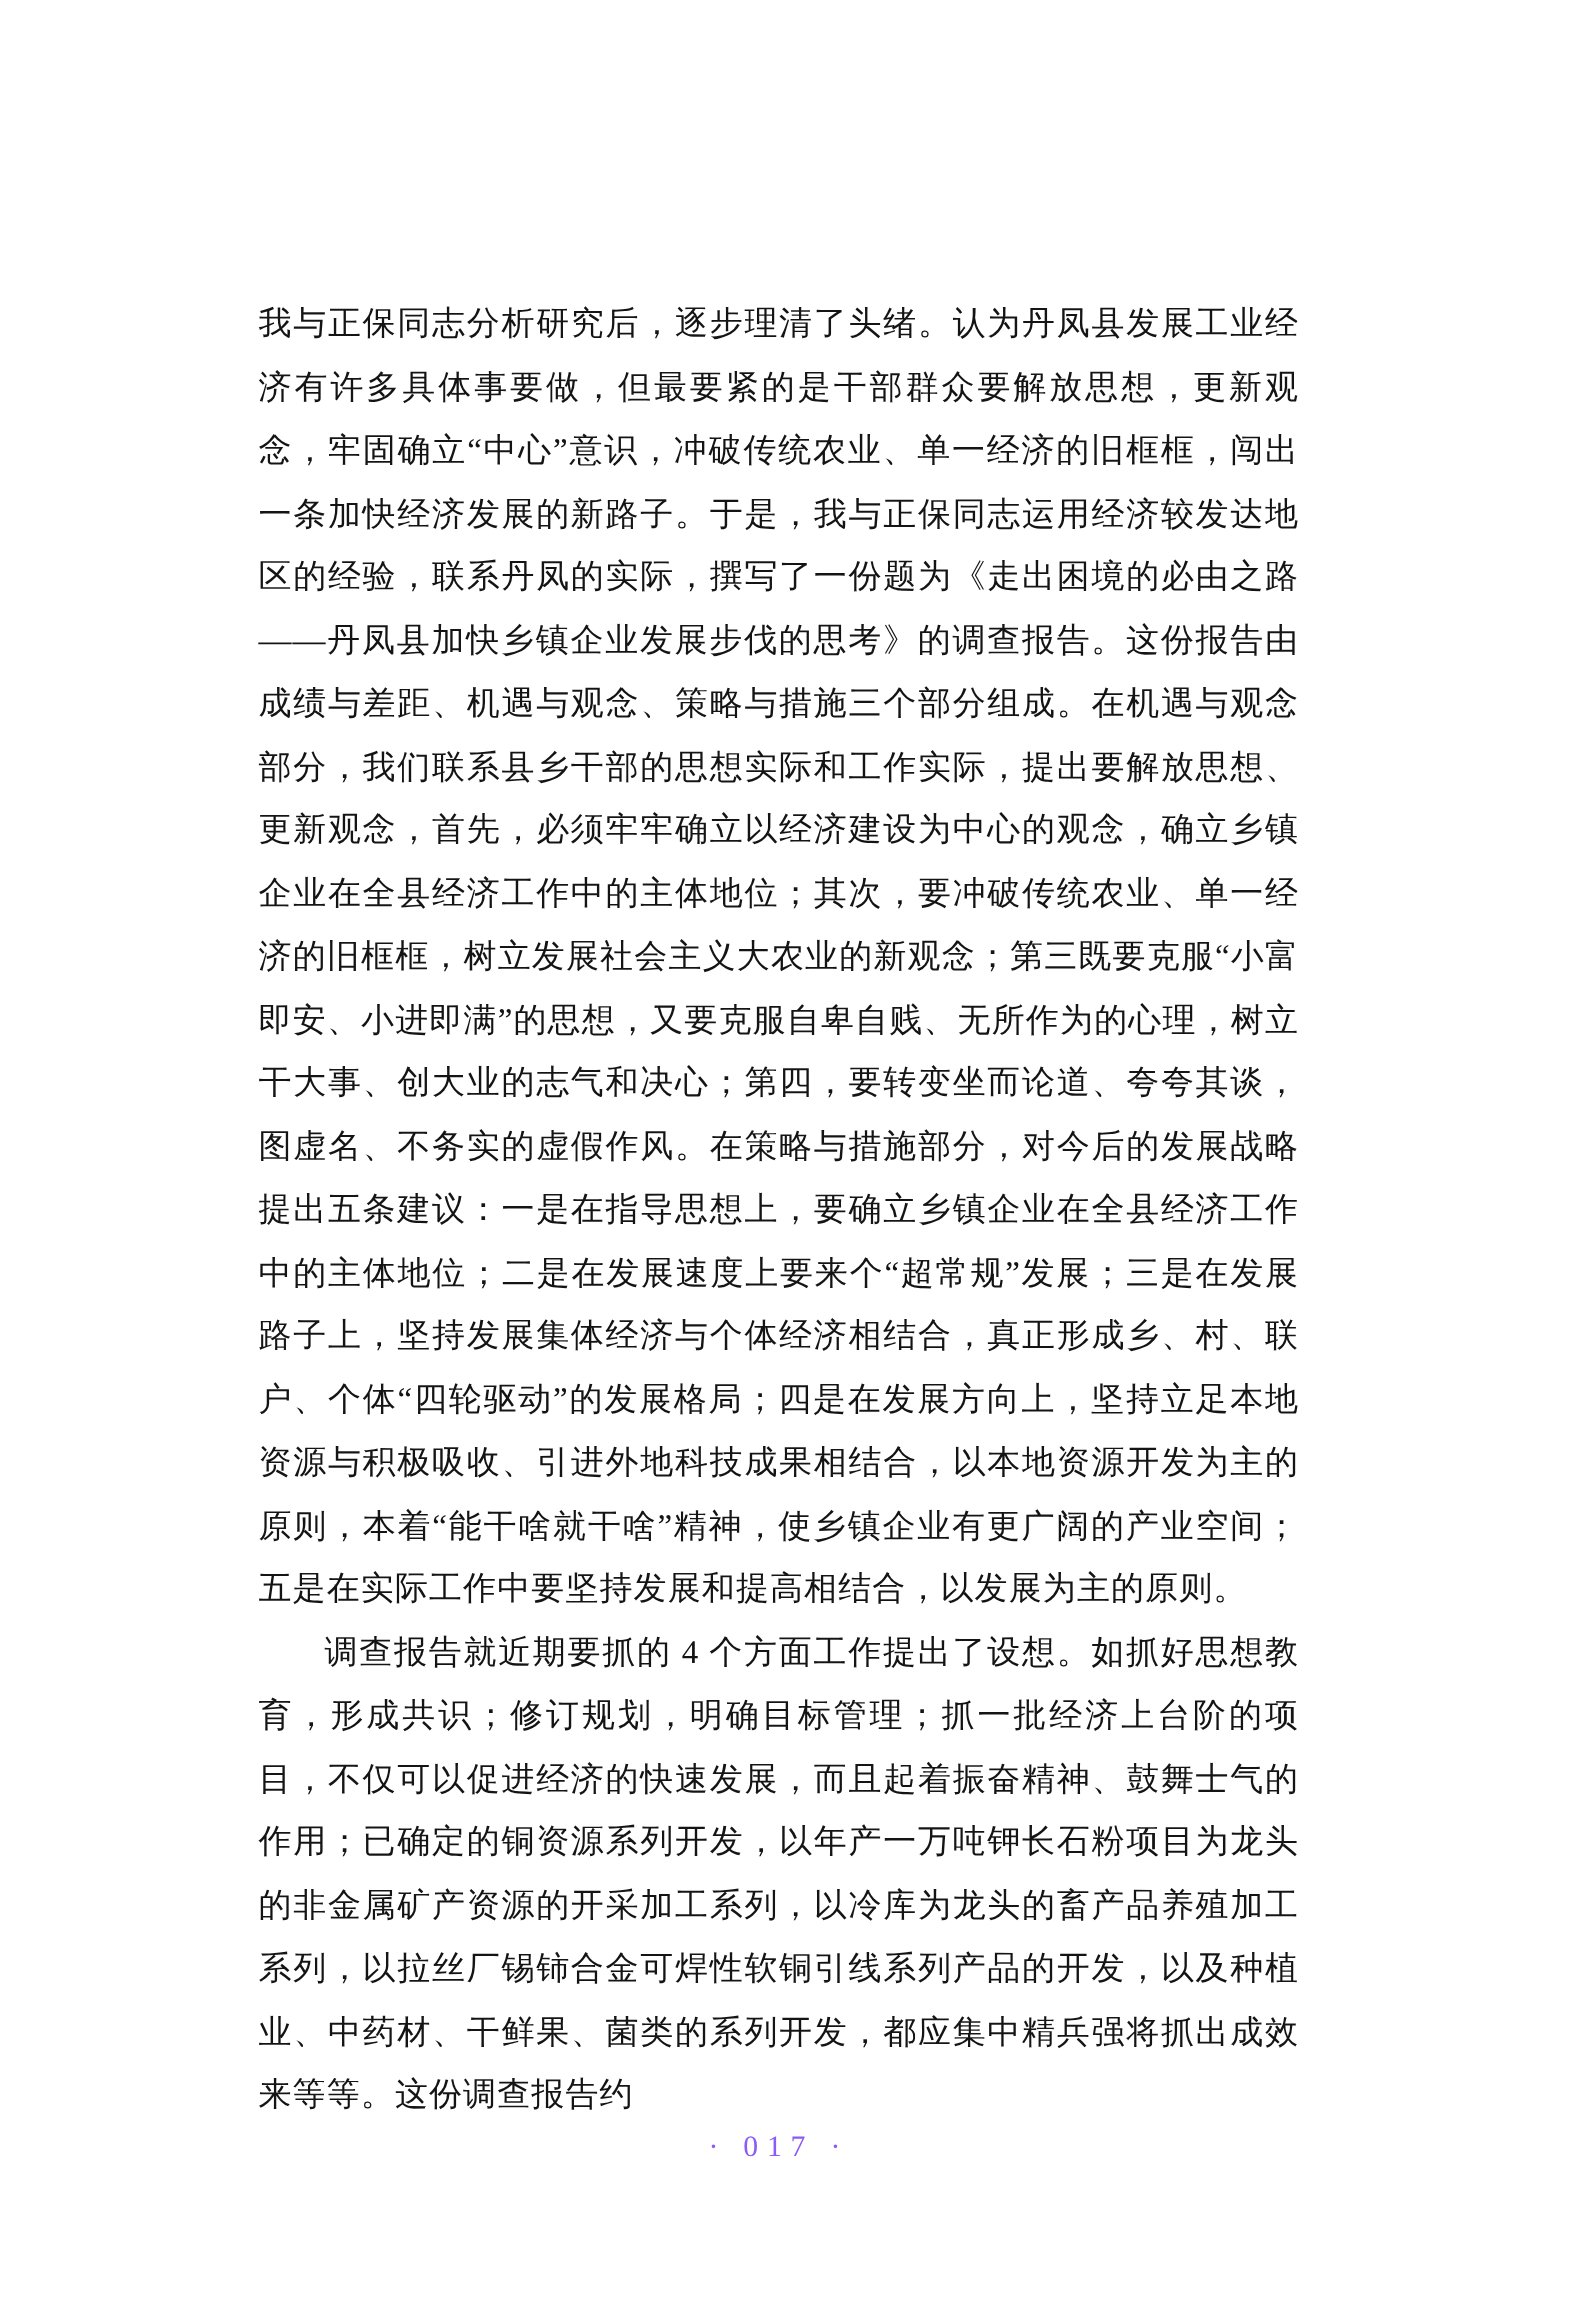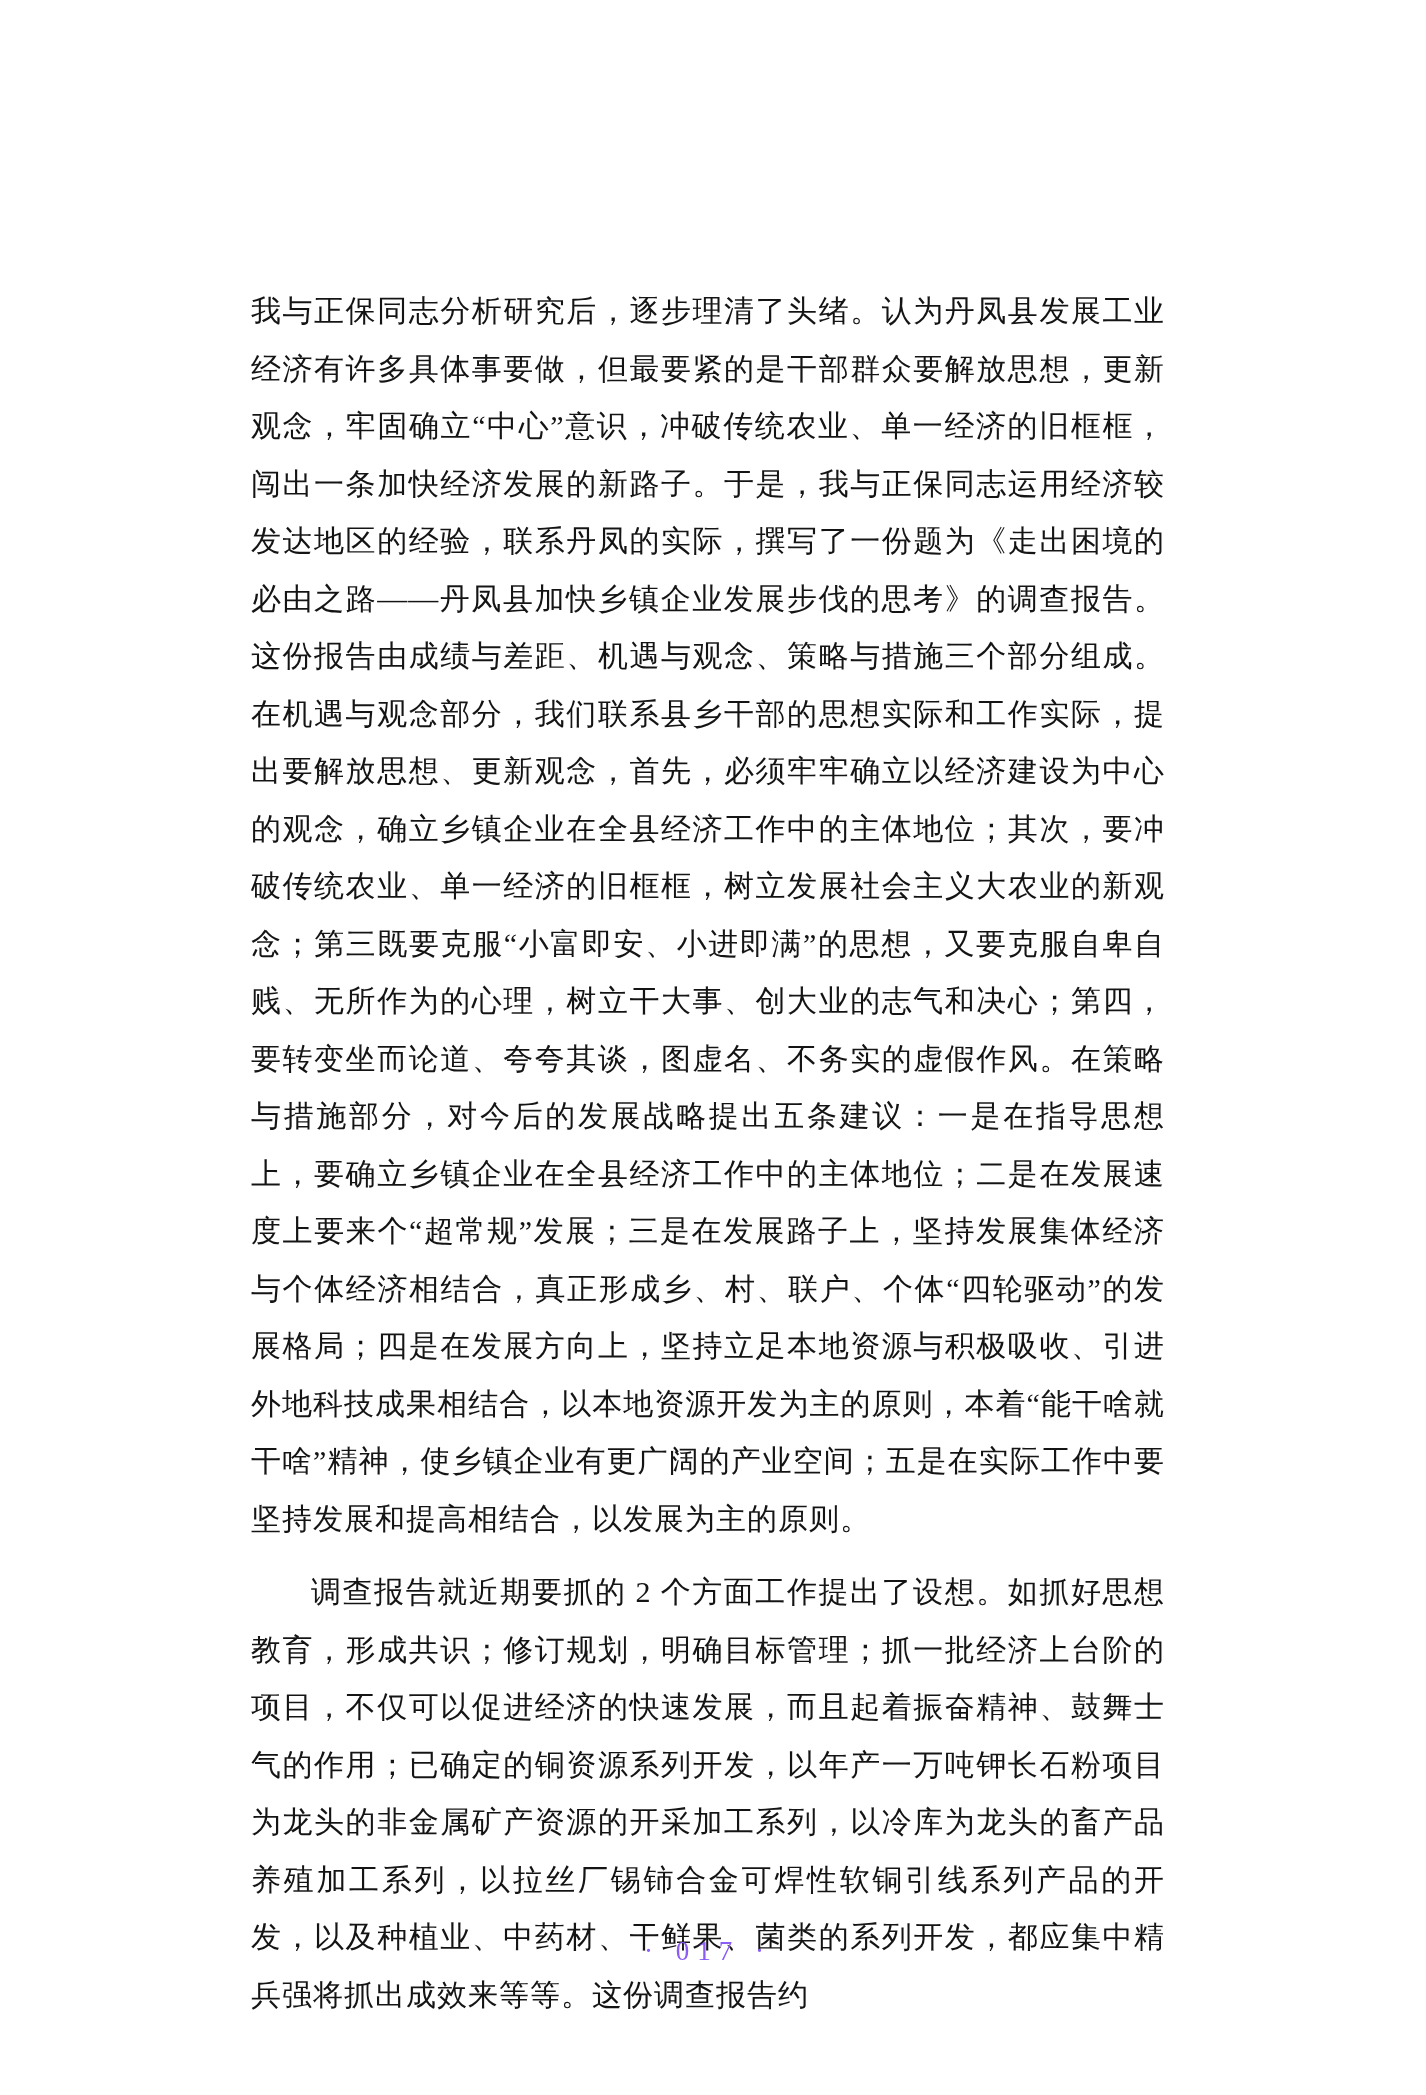--- a/index.html
+++ b/index.html
@@ -16,21 +16,21 @@
     font-family: "Liberation Serif", "DejaVu Serif", serif;
     color: #141414;
   }
   .text-block {
     position: absolute;
     left: 235px;
     top: 266px;
     width: 946px;
   }
   .para {
-    margin: 16px;
+    margin: 0;
     font-size: 30px;
     line-height: 57.5px;
     text-align: justify;
     text-align-last: left;
     letter-spacing: 1px;
     word-break: break-all;
   }
   .para.indent {
     text-indent: 2em;
   }
@@ -45,18 +45,18 @@
     color: #8b5cf6;
   }
 </style>
 </head>
 <body>
 
 <div class="page">
 
   <main class="text-block">
     <p class="para">我与正保同志分析研究后，逐步理清了头绪。认为丹凤县发展工业经济有许多具体事要做，但最要紧的是干部群众要解放思想，更新观念，牢固确立“中心”意识，冲破传统农业、单一经济的旧框框，闯出一条加快经济发展的新路子。于是，我与正保同志运用经济较发达地区的经验，联系丹凤的实际，撰写了一份题为《走出困境的必由之路——丹凤县加快乡镇企业发展步伐的思考》的调查报告。这份报告由成绩与差距、机遇与观念、策略与措施三个部分组成。在机遇与观念部分，我们联系县乡干部的思想实际和工作实际，提出要解放思想、更新观念，首先，必须牢牢确立以经济建设为中心的观念，确立乡镇企业在全县经济工作中的主体地位；其次，要冲破传统农业、单一经济的旧框框，树立发展社会主义大农业的新观念；第三既要克服“小富即安、小进即满”的思想，又要克服自卑自贱、无所作为的心理，树立干大事、创大业的志气和决心；第四，要转变坐而论道、夸夸其谈，图虚名、不务实的虚假作风。在策略与措施部分，对今后的发展战略提出五条建议：一是在指导思想上，要确立乡镇企业在全县经济工作中的主体地位；二是在发展速度上要来个“超常规”发展；三是在发展路子上，坚持发展集体经济与个体经济相结合，真正形成乡、村、联户、个体“四轮驱动”的发展格局；四是在发展方向上，坚持立足本地资源与积极吸收、引进外地科技成果相结合，以本地资源开发为主的原则，本着“能干啥就干啥”精神，使乡镇企业有更广阔的产业空间；五是在实际工作中要坚持发展和提高相结合，以发展为主的原则。</p>
-    <p class="para indent">调查报告就近期要抓的 2 个方面工作提出了设想。如抓好思想教育，形成共识；修订规划，明确目标管理；抓一批经济上台阶的项目，不仅可以促进经济的快速发展，而且起着振奋精神、鼓舞士气的作用；已确定的铜资源系列开发，以年产一万吨钾长石粉项目为龙头的非金属矿产资源的开采加工系列，以冷库为龙头的畜产品养殖加工系列，以拉丝厂锡铈合金可焊性软铜引线系列产品的开发，以及种植业、中药材、干鲜果、菌类的系列开发，都应集中精兵强将抓出成效来等等。这份调查报告约</p>
+    <p class="para indent">调查报告就近期要抓的 4 个方面工作提出了设想。如抓好思想教育，形成共识；修订规划，明确目标管理；抓一批经济上台阶的项目，不仅可以促进经济的快速发展，而且起着振奋精神、鼓舞士气的作用；已确定的铜资源系列开发，以年产一万吨钾长石粉项目为龙头的非金属矿产资源的开采加工系列，以冷库为龙头的畜产品养殖加工系列，以拉丝厂锡铈合金可焊性软铜引线系列产品的开发，以及种植业、中药材、干鲜果、菌类的系列开发，都应集中精兵强将抓出成效来等等。这份调查报告约</p>
   </main>
 
   <footer class="page-footer">· 017 ·</footer>
 
 </div>
 
 </body></html>

